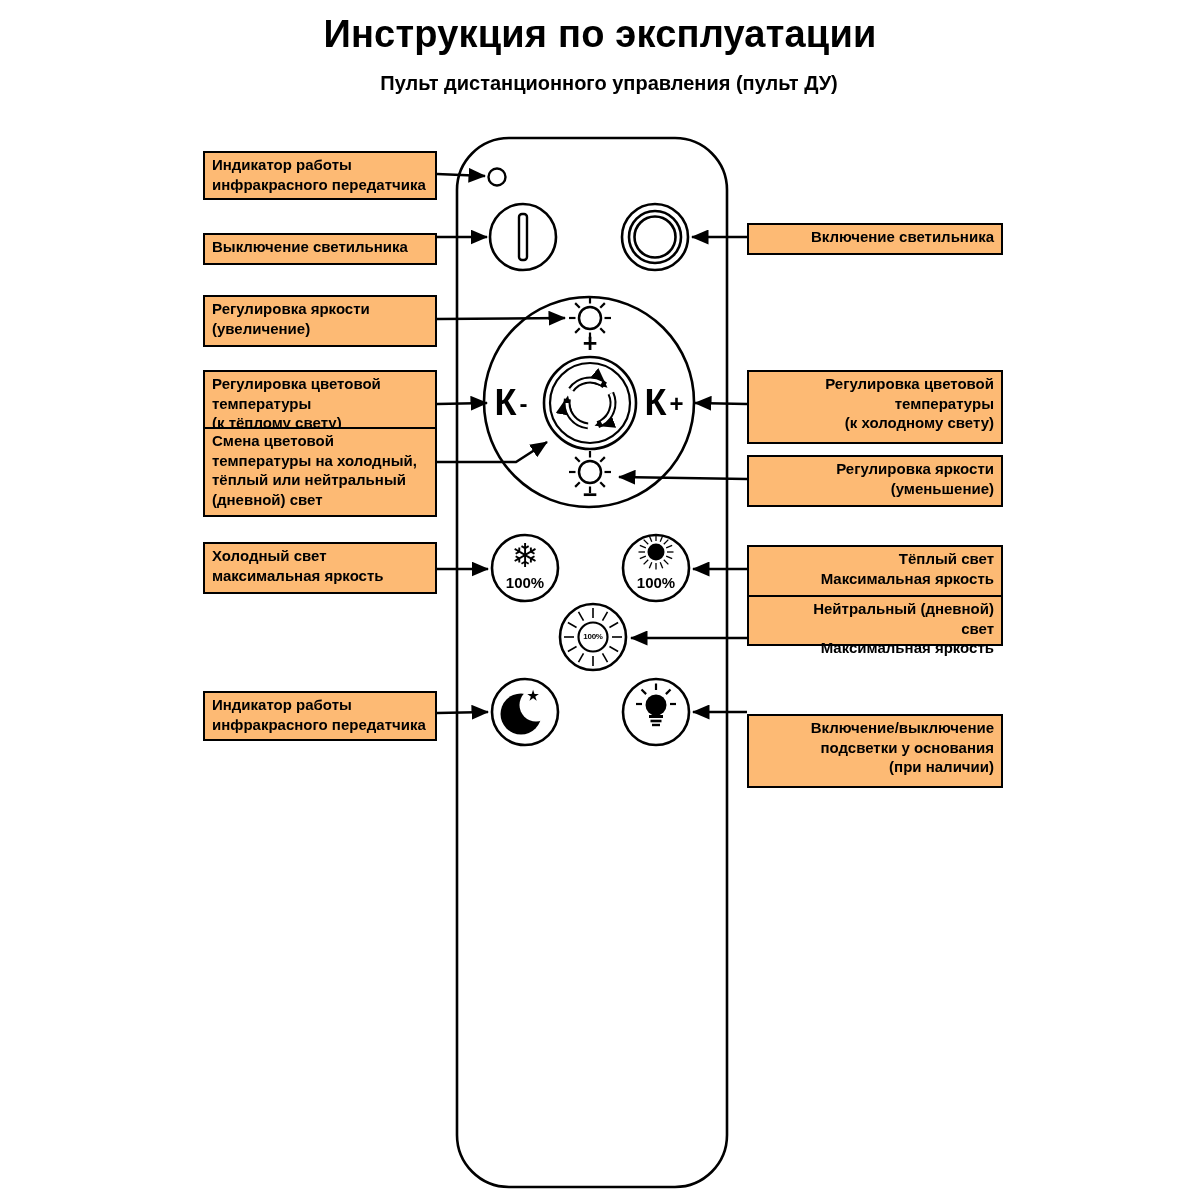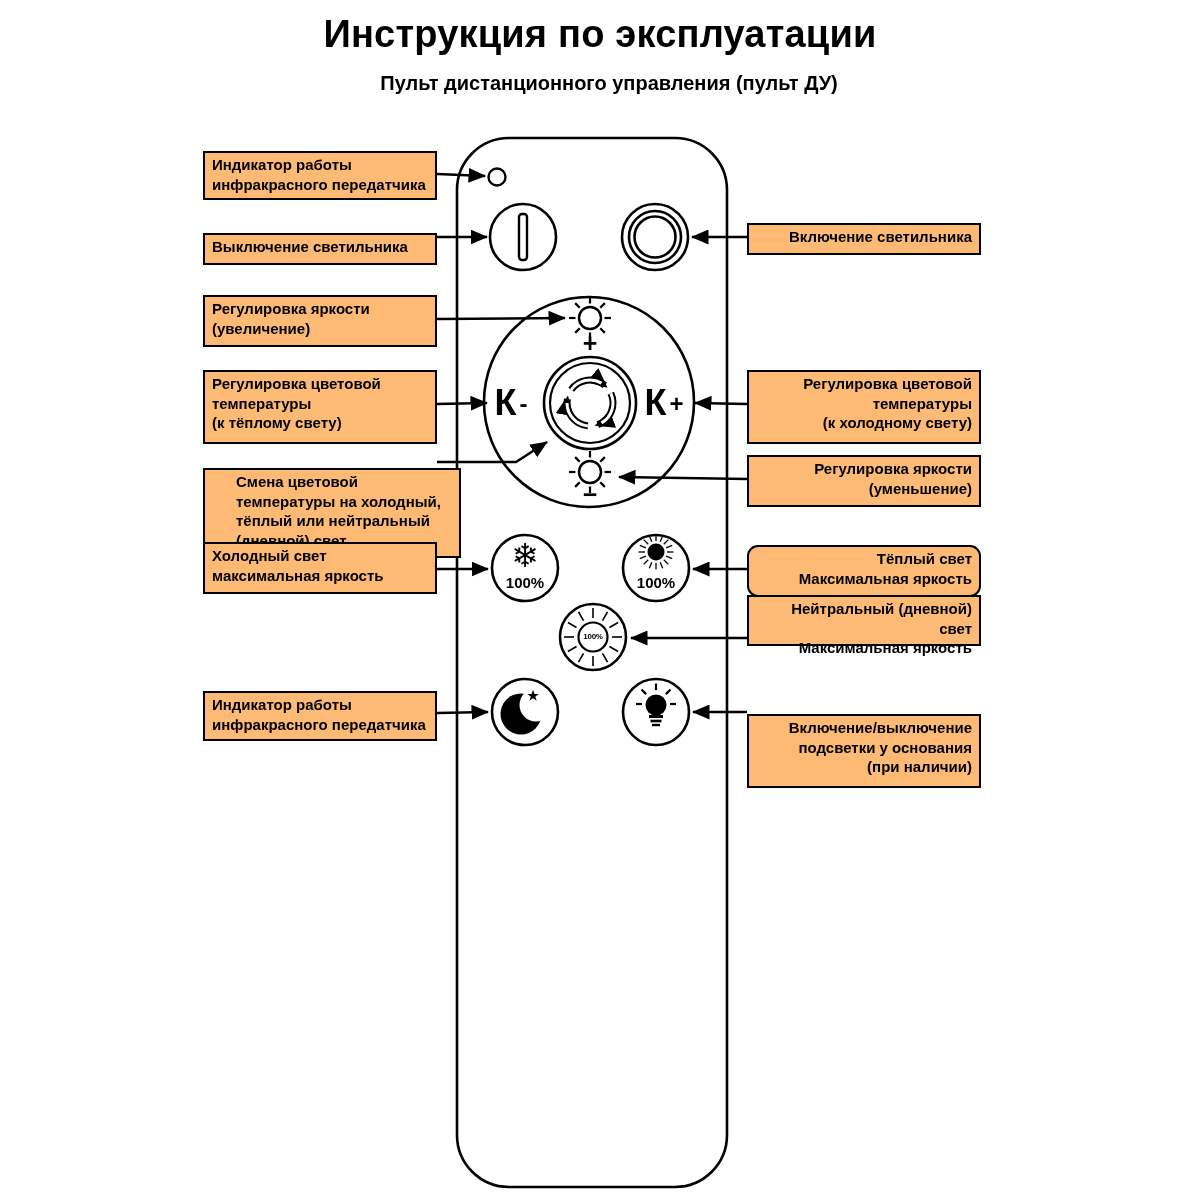--- a/index.html
+++ b/index.html
@@ -17,21 +17,21 @@
     font-weight:bold;font-size:20px;margin-left:9px;
   }
   svg.layer{position:absolute;left:0;top:0;}
   .callout{
     position:absolute;border:2px solid #000;background:#fdba74;
     display:flex;align-items:flex-start;
     font-weight:bold;font-size:15px;line-height:1.3;
   }
   .callout span{width:100%;white-space:pre-line;padding:2px 7px;}
   .al{text-align:left;}
-  .ar{text-align:right;}
+  .ar{text-align:right;padding-left:22px;}
   .lbx{left:203px;width:230px;}
   .rbx{left:747px;width:230px;}
   .abs{
     position:absolute;transform:translate(-50%,-50%);
     font-weight:bold;white-space:nowrap;line-height:1;
   }
   .kgrp{display:flex;align-items:center;font-size:36px;}
   .ksign{font-size:24px;margin-left:3px;position:relative;top:1px;}
   .pct{font-size:15px;}
   .pct-tiny{font-size:8px;letter-spacing:-0.3px;}
@@ -218,21 +218,21 @@
   </div>
 <div class="callout lbx al" style="top:295px;height:48px;">
     <span>Регулировка яркости
 (увеличение)</span>
   </div>
 <div class="callout lbx al" style="top:370px;height:70px;">
     <span>Регулировка цветовой
 температуры
 (к тёплому свету)</span>
   </div>
-<div class="callout lbx al" style="top:468px;height:86px;padding-left:24px;">
+<div class="callout lbx al" style="top:427px;height:86px;">
     <span>Смена цветовой
 температуры на холодный,
 тёплый или нейтральный
 (дневной) свет</span>
   </div>
 <div class="callout lbx al" style="top:542px;height:48px;">
     <span>Холодный свет
 максимальная яркость</span>
   </div>
 <div class="callout lbx al" style="top:691px;height:46px;">
@@ -245,21 +245,21 @@
   </div>
 <div class="callout rbx ar" style="top:370px;height:70px;">
     <span>Регулировка цветовой
 температуры
 (к холодному свету)</span>
   </div>
 <div class="callout rbx ar" style="top:455px;height:48px;">
     <span>Регулировка яркости
 (уменьшение)</span>
   </div>
-<div class="callout rbx ar" style="top:545px;height:48px;border-radius:11px;">
+<div class="callout rbx ar" style="top:545px;height:48px;">
     <span>Тёплый свет
 Максимальная яркость</span>
   </div>
 <div class="callout rbx ar" style="top:595px;height:47px;">
     <span>Нейтральный (дневной) свет
 Максимальная яркость</span>
   </div>
 <div class="callout rbx ar" style="top:714px;height:70px;">
     <span>Включение/выключение
 подсветки у основания

